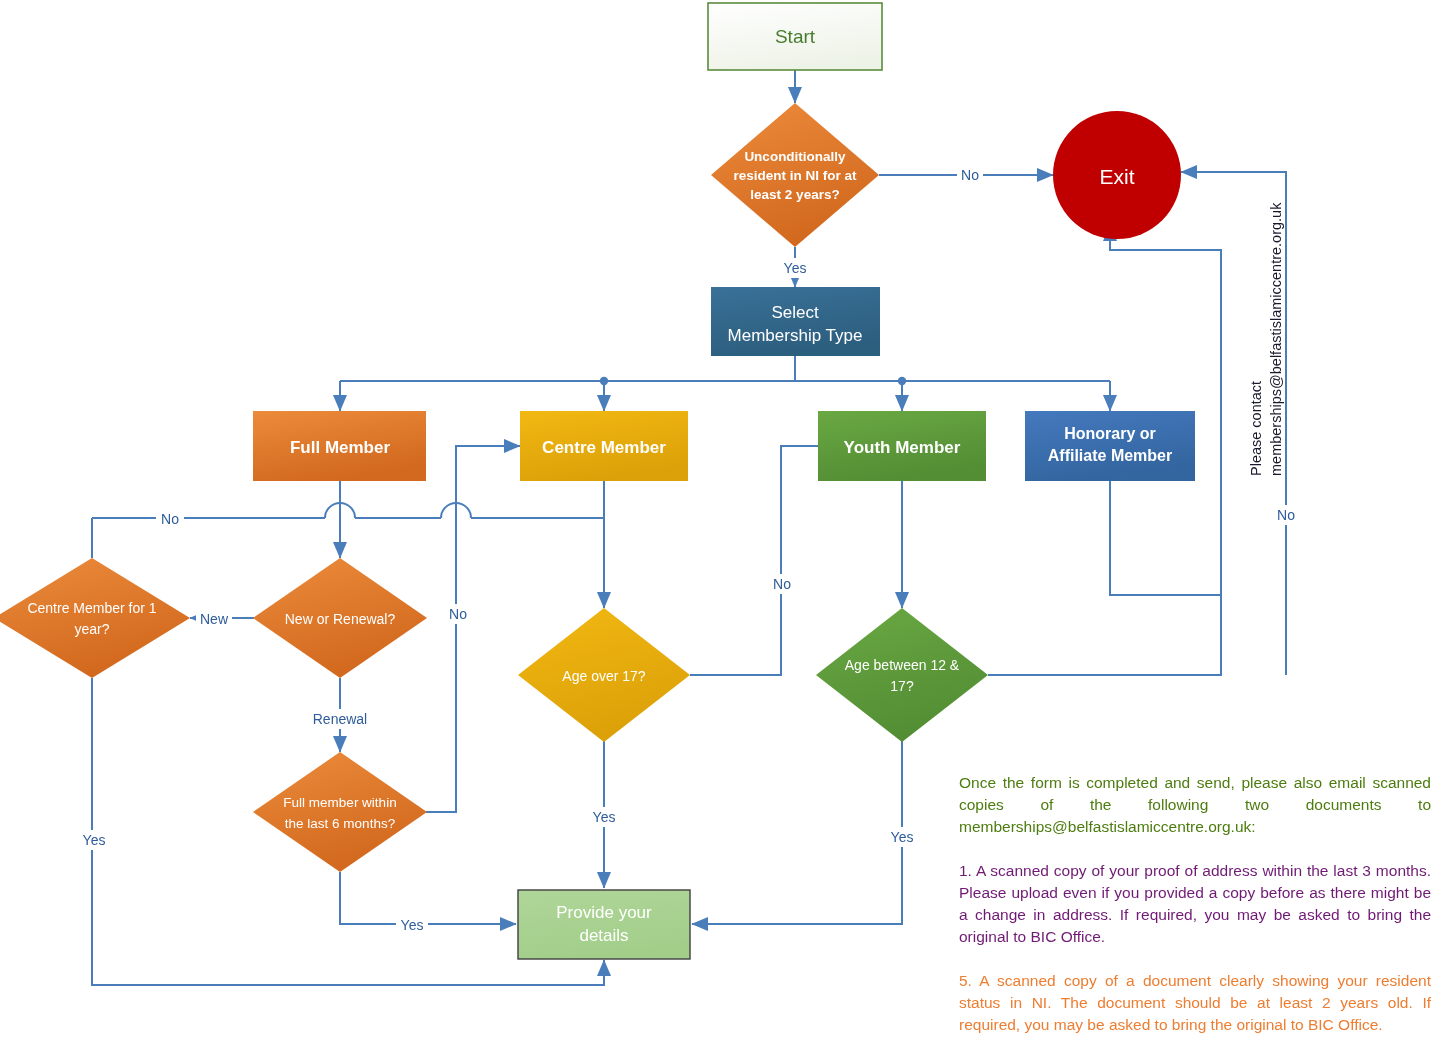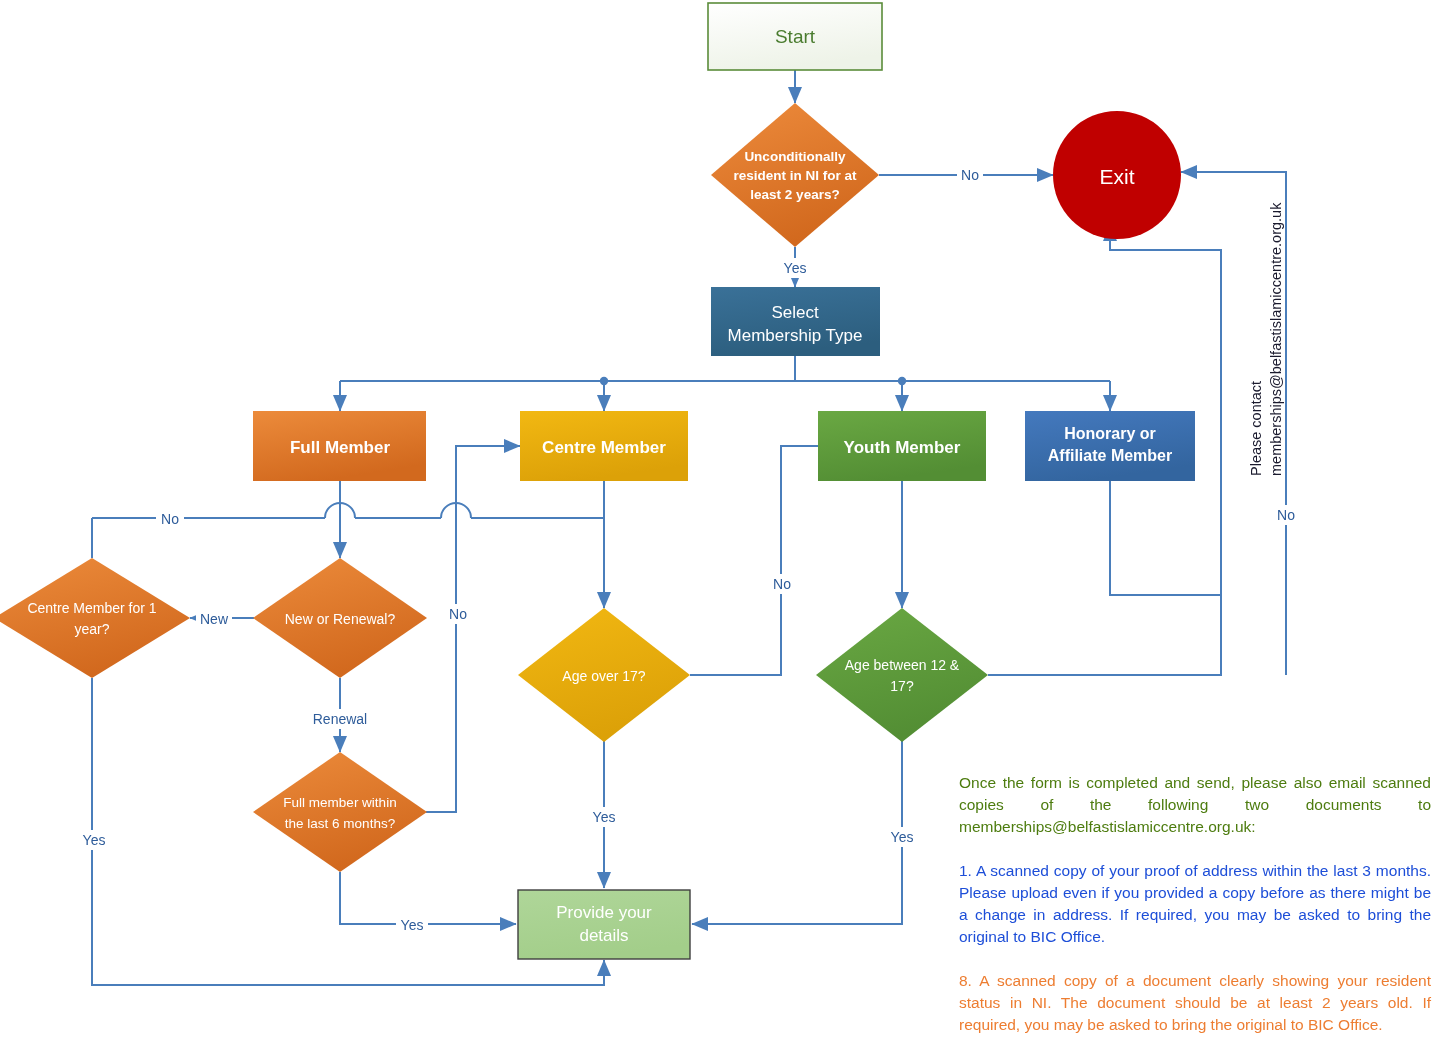--- a/index.html
+++ b/index.html
@@ -6,21 +6,21 @@
   #page{position:relative;width:1440px;height:1042px;background:#fff;
         font-family:"Liberation Sans", sans-serif;overflow:hidden;}
   svg{position:absolute;top:0;left:0;width:1440px;height:1042px;}
   .shape-label{fill:#ffffff;font-family:"Liberation Sans",sans-serif;text-anchor:middle;}
   .edge-label{fill:#2E5C9A;font-family:"Liberation Sans",sans-serif;font-size:14px;text-anchor:middle;}
   .notes{position:absolute;left:959px;top:772px;width:472px;
          font-family:"Liberation Sans",sans-serif;font-size:15.5px;line-height:22px;
          text-align:justify;text-justify:inter-word;}
   .notes p{margin:0 0 22px 0;}
   .n1{color:#4d7c0f;}
-  .n2{color:#1d4ed8;}
+  .n2{color:#701a75;}
   .n3{color:#ED7D31;}
   .vlabel{position:absolute;font-family:"Liberation Sans",sans-serif;font-size:14.5px;
           color:#1a1a2e;white-space:nowrap;transform-origin:0 0;}
 </style>
 </head>
 <body>
 
 <div id="page">
 
 <svg viewBox="0 0 1440 1042">
@@ -237,16 +237,16 @@
     <text x="1286" y="520" class="edge-label">No</text>
   </g>
 </svg>
 
 <div class="vlabel" style="left:1248px;top:476px;transform:rotate(-90deg);">Please contact</div>
 <div class="vlabel" style="left:1268px;top:476px;transform:rotate(-90deg);">memberships@belfastislamiccentre.org.uk</div>
 
 <div class="notes">
   <p class="n1">Once the form is completed and send, please also email scanned copies of the following two documents to memberships@belfastislamiccentre.org.uk:</p>
   <p class="n2">1. A scanned copy of your proof of address within the last 3 months. Please upload even if you provided a copy before as there might be a change in address. If required, you may be asked to bring the original to BIC Office.</p>
-  <p class="n3">8. A scanned copy of a document clearly showing your resident status in NI. The document should be at least 2 years old. If required, you may be asked to bring the original to BIC Office.</p>
+  <p class="n3">5. A scanned copy of a document clearly showing your resident status in NI. The document should be at least 2 years old. If required, you may be asked to bring the original to BIC Office.</p>
 </div>
 
 </div>
 
 </body></html>

